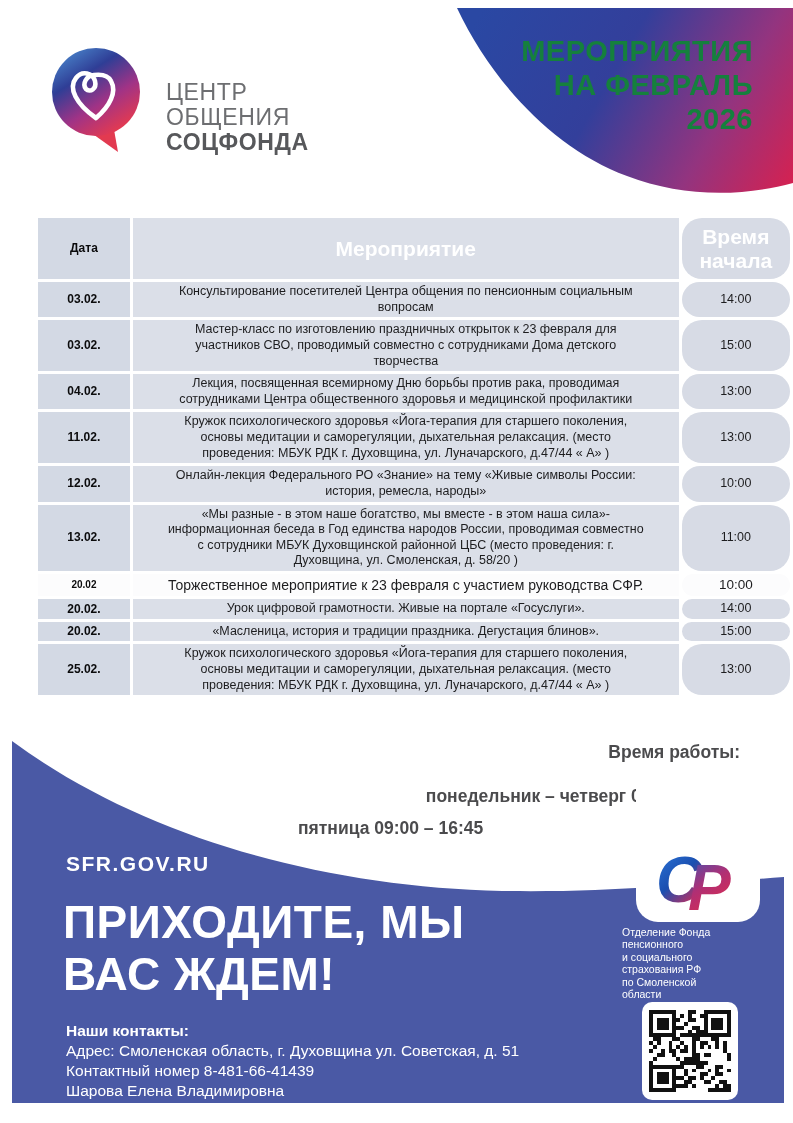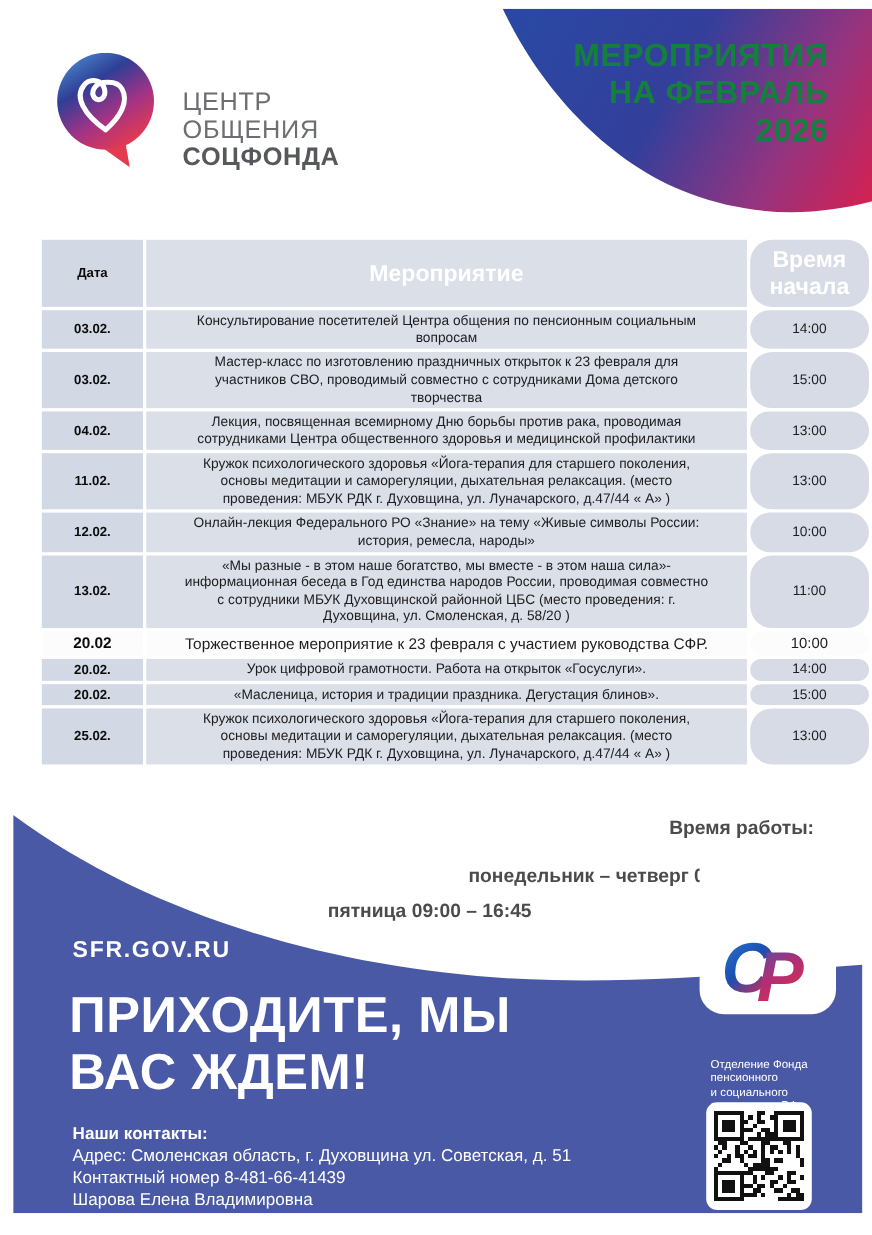--- a/index.html
+++ b/index.html
@@ -19,21 +19,21 @@
 
   
   .sched{position:absolute;left:35px;top:215px;border-collapse:separate;border-spacing:3px;}
   .sched th{background:#4d7ebc;color:#ffffff;font-weight:bold;font-size:21px;line-height:1.12;
             text-align:center;vertical-align:middle;padding:7px 4px;height:44px;}
   .sched td{vertical-align:middle;text-align:center;padding:2px 6px;font-size:12.5px;
             line-height:1.25;color:#1d1d1f;}
   .sched .c-date{width:86px;background:#d3d9e4;font-weight:bold;font-size:12px;color:#0b0b0c;}
   .sched .c-event{width:522px;background:#dbdfe8;padding:2px 34px;}
   .sched .c-time{width:100px;background:#d7dbe5;border-radius:20px;}
-  .sched tr.hl .c-date{background:#fcfcfd;font-size:14px;}
+  .sched tr.hl .c-date{background:#fcfcfd;font-size:10px;}
   .sched tr.hl .c-event{background:#fcfcfd;font-size:14px;line-height:1.3;}
   .sched tr.hl .c-time{background:#fcfcfd;font-size:13.5px;}
 
   
   .hours{position:absolute;left:298px;top:742px;width:442px;color:#4b4b4d;
          font-weight:bold;font-size:17.5px;}
   .hours .t{text-align:right;margin-bottom:23px;}
   .hours .h1{text-align:right;margin-bottom:11px;}
   .hours .h2{text-align:left;}
 
@@ -42,21 +42,21 @@
   .site{position:absolute;left:66px;top:852px;color:#ffffff;font-weight:bold;
         font-size:21px;letter-spacing:1.5px;}
   .headline{position:absolute;left:63px;top:896px;color:#ffffff;font-weight:800;
             font-size:46px;line-height:52px;letter-spacing:.5px;}
   .contacts{position:absolute;left:66px;top:1021px;color:#ffffff;font-size:15.5px;line-height:20px;}
   .contacts .ct{font-weight:bold;}
 
   .logo-card{position:absolute;left:636px;top:788px;width:124px;height:134px;background:#ffffff;
              border-radius:0 0 22px 22px;display:flex;align-items:flex-end;justify-content:center;
              padding-bottom:6px;box-sizing:border-box;}
-  .org{position:absolute;left:646px;top:926px;color:#ffffff;font-size:10.5px;line-height:12.4px;margin-top:36px;}
+  .org{position:absolute;left:622px;top:926px;color:#ffffff;font-size:10.5px;line-height:12.4px;}
   .qr-card{position:absolute;left:642px;top:1002px;width:96px;height:98px;background:#ffffff;
            border-radius:10px;display:flex;align-items:center;justify-content:center;}
 </style>
 </head>
 <body>
 
 <div class="page">
 
   <div class="logo-wrap">
     <svg width="120" height="110" viewBox="0 0 120 110">
@@ -142,21 +142,21 @@
     </tr>
 
     <tr class="hl">
       <td class="c-date">20.02</td>
       <td class="c-event">Торжественное мероприятие к 23 февраля с участием руководства СФР.</td>
       <td class="c-time">10:00</td>
     </tr>
 
     <tr>
       <td class="c-date">20.02.</td>
-      <td class="c-event">Урок цифровой грамотности. Работа на открыток «Госуслуги».</td>
+      <td class="c-event">Урок цифровой грамотности. Живые на портале «Госуслуги».</td>
       <td class="c-time">14:00</td>
     </tr>
 
     <tr>
       <td class="c-date">20.02.</td>
       <td class="c-event">«Масленица, история и традиции праздника. Дегустация блинов».</td>
       <td class="c-time">15:00</td>
     </tr>
 
     <tr>

